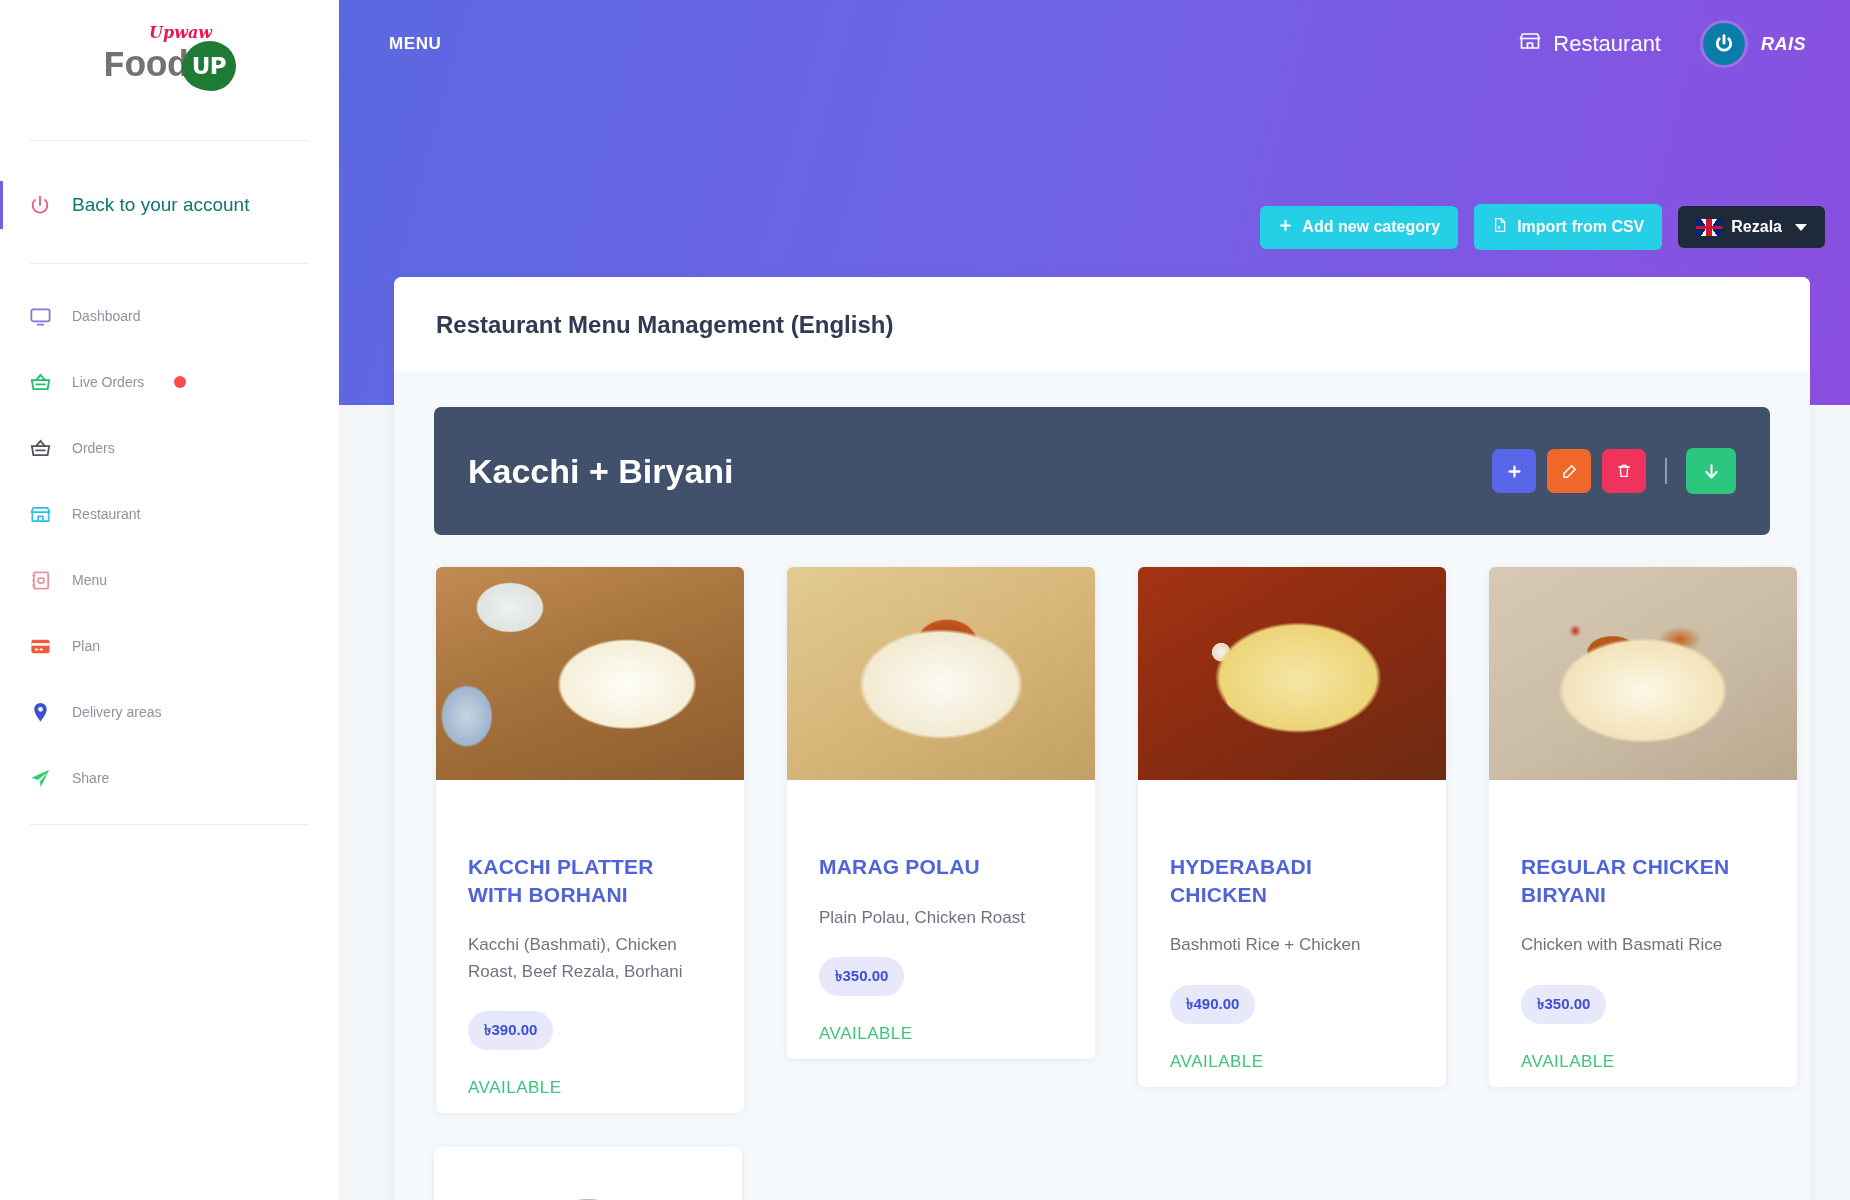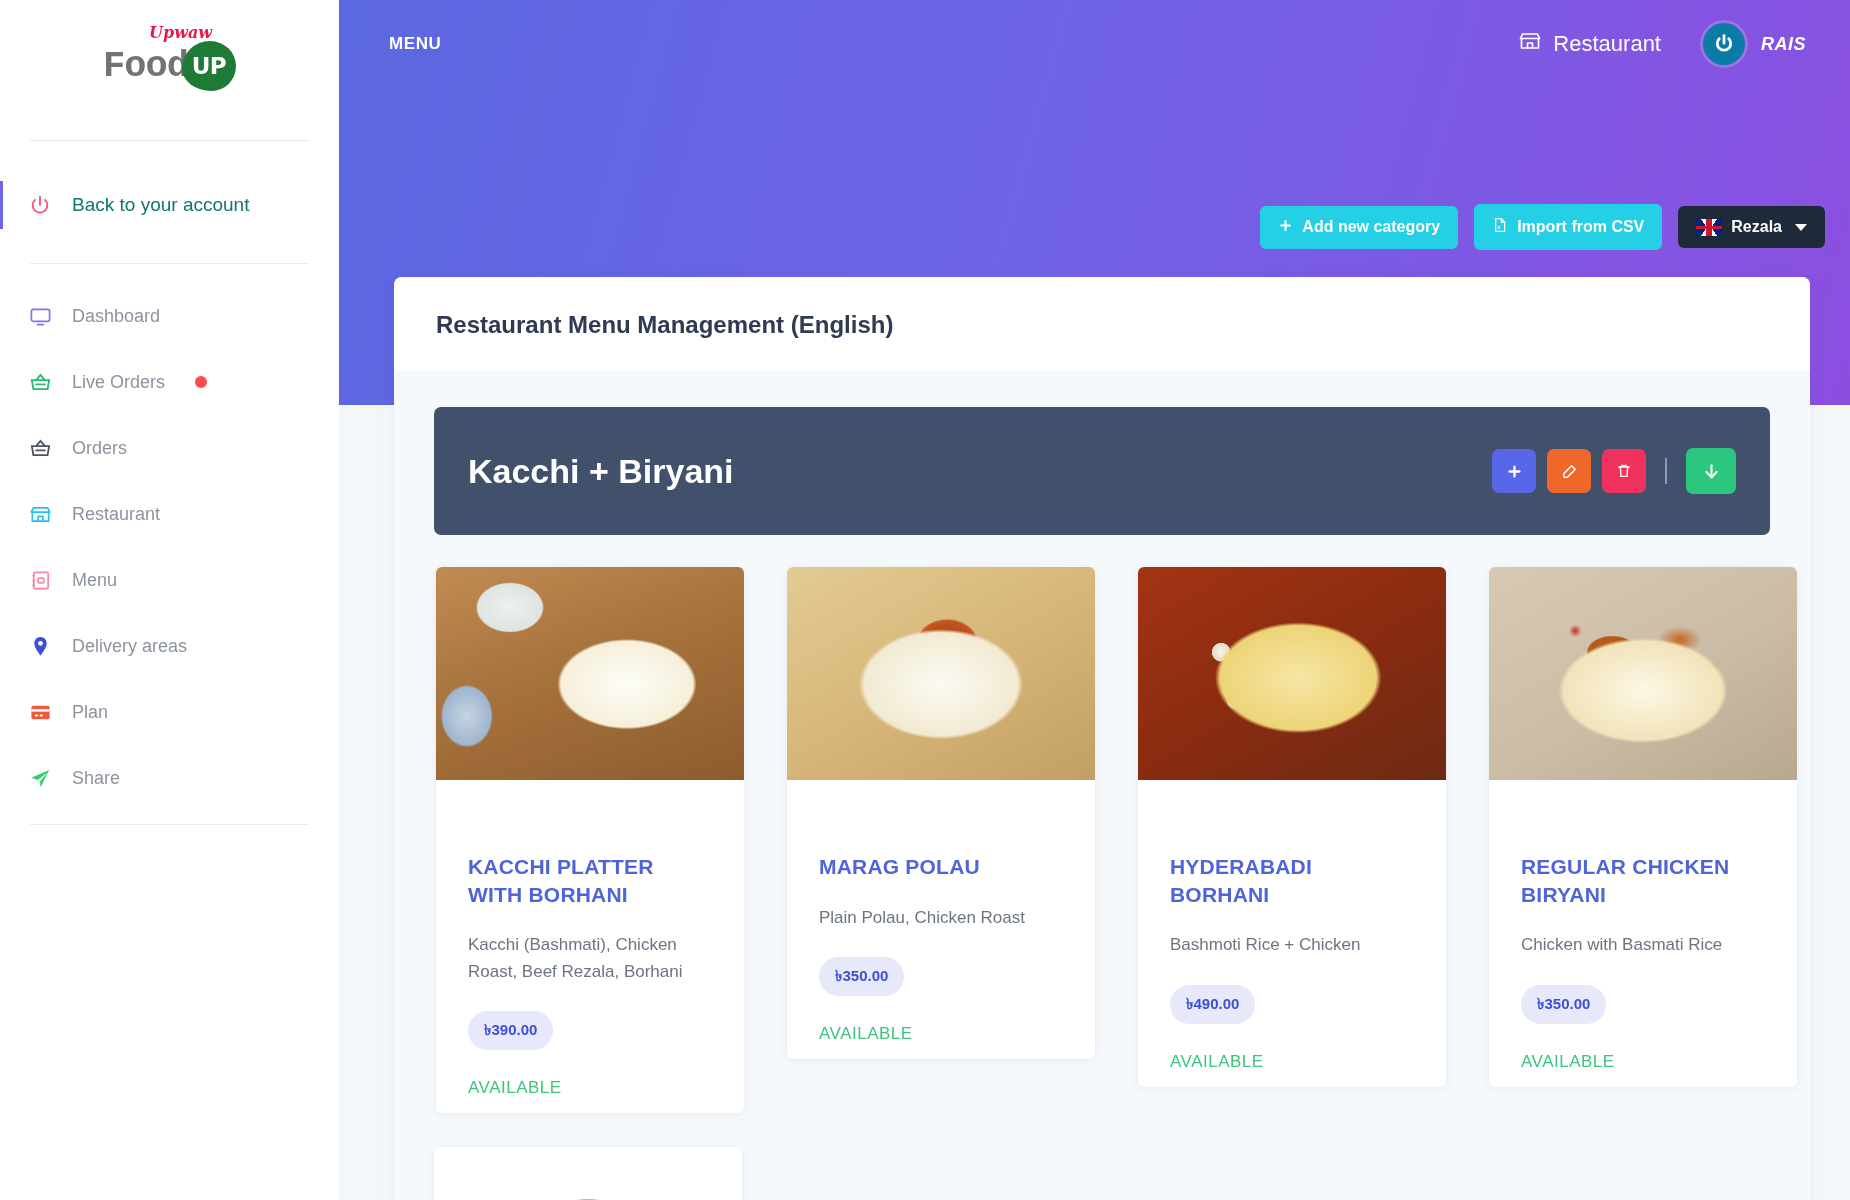--- a/index.html
+++ b/index.html
@@ -52,21 +52,21 @@
     height: 52px; padding-left: 28px; gap: 20px;
     cursor: pointer; position: relative;
   }
   .sb-item.top { margin: 18px 0 12px 0; }
   .sb-item.top .sb-label { color: #0f766e; font-size: 19px; }
   .sb-item.top::before {
     content: ""; position: absolute; left: 0; top: 2px;
     width: 3px; height: 48px; background: #6c63e8;
   }
   .sb-icon { width: 24px; height: 24px; display: flex; align-items: center; justify-content: center; flex: 0 0 24px; }
-  .sb-label { font-size: 18px; color: #8d939e; white-space: nowrap; }
+  .sb-label { font-size: 14px; color: #8d939e; white-space: nowrap; }
   .sb-list { margin-top: 6px; display: flex; flex-direction: column; gap: 14px; }
   .live-dot { width: 12px; height: 12px; border-radius: 50%; background: #fb4d4d; margin-left: 10px; }
 
   
   .main {
     flex: 1; position: relative; height: 1200px;
     background: #f4f7fa;
     overflow: hidden;
   }
   .purple-header {
@@ -309,38 +309,38 @@
             <rect x="5" y="3.5" width="15" height="17" rx="1.5"></rect>
             <rect x="9.5" y="9.5" width="6" height="5" rx="1"></rect>
             <path d="M3.5 7h3M3.5 12h3M3.5 17h3"></path>
           </svg>
         </span>
         <span class="sb-label">Menu</span>
       </div>
 
       <div class="sb-item">
         <span class="sb-icon">
-          <svg width="23" height="23" viewBox="0 0 24 24" fill="#3d4fd6">
-            <path d="M12 2.2c-3.6 0-6.5 2.9-6.5 6.5 0 4.9 6.5 12.8 6.5 12.8s6.5-7.9 6.5-12.8c0-3.6-2.9-6.5-6.5-6.5z"></path>
-            <circle cx="12" cy="8.7" r="2.5" fill="#ffffff"></circle>
-          </svg>
-        </span>
-        <span class="sb-label">Delivery areas</span>
-      </div>
-
-      <div class="sb-item">
-        <span class="sb-icon">
           <svg width="23" height="23" viewBox="0 0 24 24">
             <rect x="2.5" y="5" width="19" height="14" rx="2" fill="#f05a3a"></rect>
             <rect x="2.5" y="8.5" width="19" height="2.6" fill="#ffffff"></rect>
             <rect x="6" y="14" width="3.5" height="2.2" rx="1" fill="#ffffff"></rect>
             <rect x="11" y="14" width="3.5" height="2.2" rx="1" fill="#ffffff"></rect>
           </svg>
         </span>
         <span class="sb-label">Plan</span>
+      </div>
+
+      <div class="sb-item">
+        <span class="sb-icon">
+          <svg width="23" height="23" viewBox="0 0 24 24" fill="#3d4fd6">
+            <path d="M12 2.2c-3.6 0-6.5 2.9-6.5 6.5 0 4.9 6.5 12.8 6.5 12.8s6.5-7.9 6.5-12.8c0-3.6-2.9-6.5-6.5-6.5z"></path>
+            <circle cx="12" cy="8.7" r="2.5" fill="#ffffff"></circle>
+          </svg>
+        </span>
+        <span class="sb-label">Delivery areas</span>
       </div>
 
       <div class="sb-item">
         <span class="sb-icon">
           <svg width="23" height="23" viewBox="0 0 24 24" fill="#2fcf6d">
             <path d="M21 3L2.5 11.2l6.6 2.3L19 6.1l-7.5 8.9.6 6z"></path>
           </svg>
         </span>
         <span class="sb-label">Share</span>
       </div>
@@ -468,21 +468,21 @@
               <span class="price-badge">৳350.00</span>
               <div class="avail">AVAILABLE</div>
             </div>
           </article>
 
           <article class="card">
             <div class="card-img">
                 <div class="food f3"></div>
               </div>
             <div class="card-body">
-              <h3 class="card-title">HYDERABADI BORHANI</h3>
+              <h3 class="card-title">HYDERABADI CHICKEN</h3>
               <p class="card-desc">Bashmoti Rice + Chicken</p>
               <span class="price-badge">৳490.00</span>
               <div class="avail">AVAILABLE</div>
             </div>
           </article>
 
           <article class="card">
             <div class="card-img">
                 <div class="food f4"></div>
               </div>

